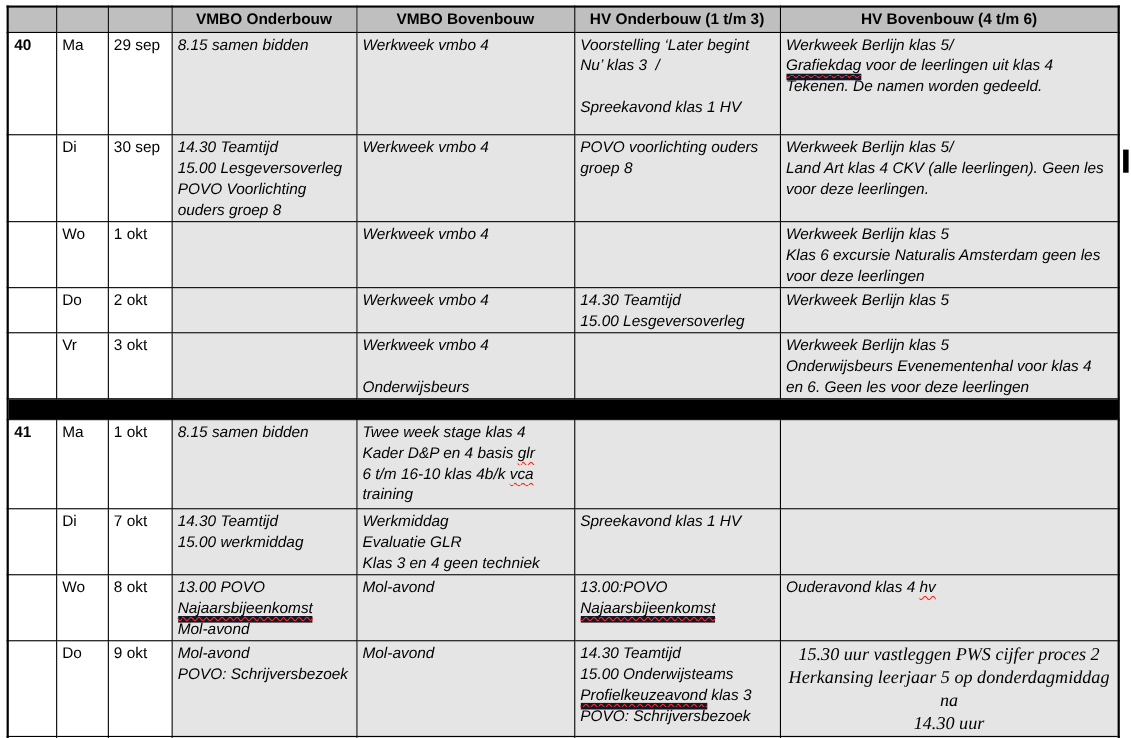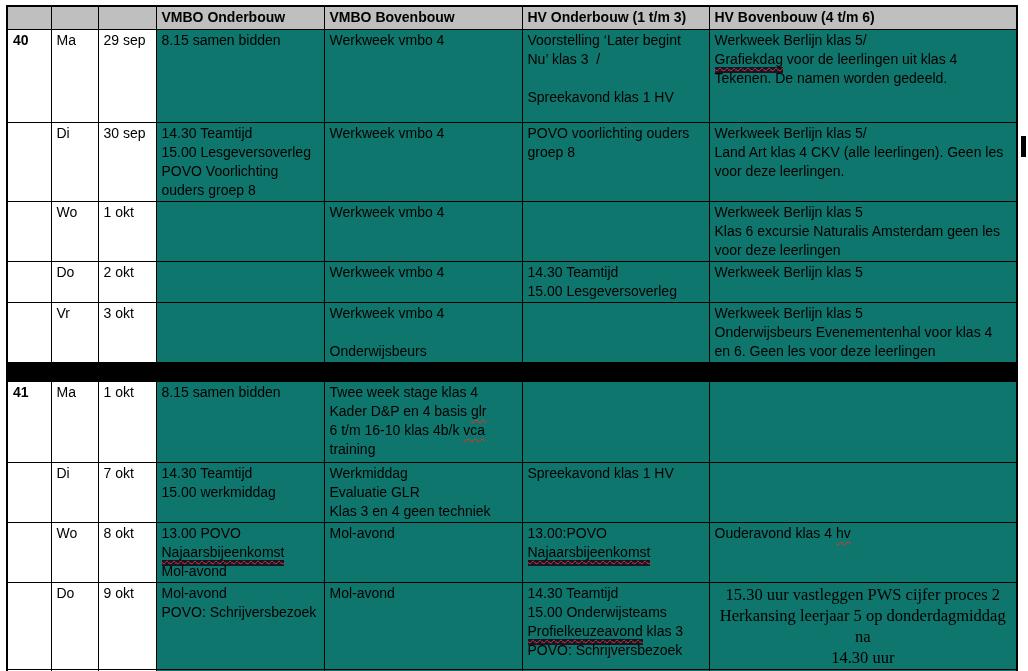--- a/index.html
+++ b/index.html
@@ -12,24 +12,24 @@
     position:absolute;left:6px;top:5px;
     border-collapse:collapse;table-layout:fixed;
     border:2px solid #000;
   }
   .sched th,.sched td{
     border:1px solid #000;vertical-align:top;
     padding:1px 5px;font-size:14px;line-height:19px;
     overflow:hidden;
   }
   .sched th{
-    background:#bfbfbf;text-align:left;font-weight:bold;
+    background:#bfbfbf;text-align:center;font-weight:bold;
     white-space:nowrap;height:20px;line-height:18px;
   }
-  td.yellow{background:#0f766e;}
+  td.yellow{background:#e5e5e5;font-style:italic;}
   td.weekcell{font-weight:bold;margin-top:47px;}
   tr.divider-row td{background:#000;padding:0;height:18px;border:1px solid #000;}
   .ln{white-space:pre-wrap;min-height:19px;}
   td.serif .ln{font-family:"Liberation Serif",serif;font-size:16.5px;line-height:21px;min-height:21px;text-align:center;}
   span.ul{border-bottom:6px solid #0f172a;}
   span.sq{
     text-decoration:underline wavy #ff2a1a;
     text-decoration-thickness:1px;
     text-underline-offset:3px;
     text-decoration-skip-ink:none;

